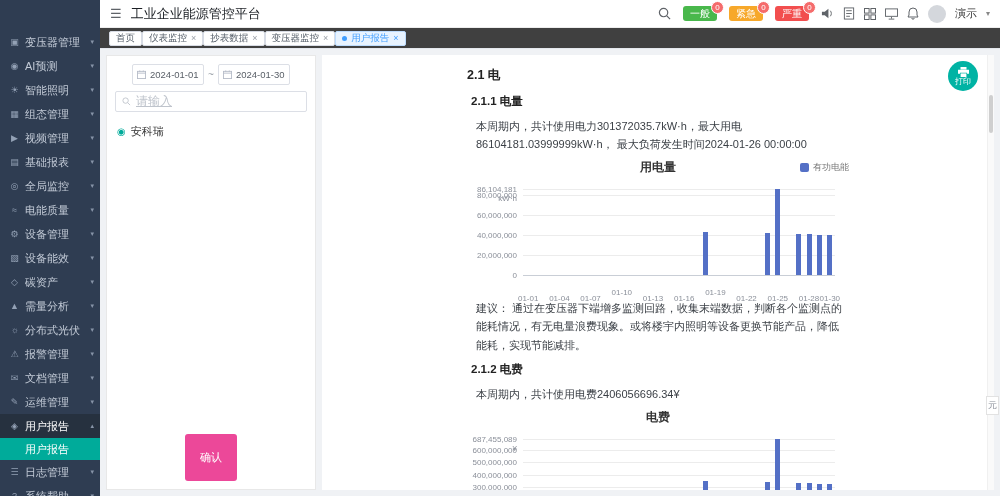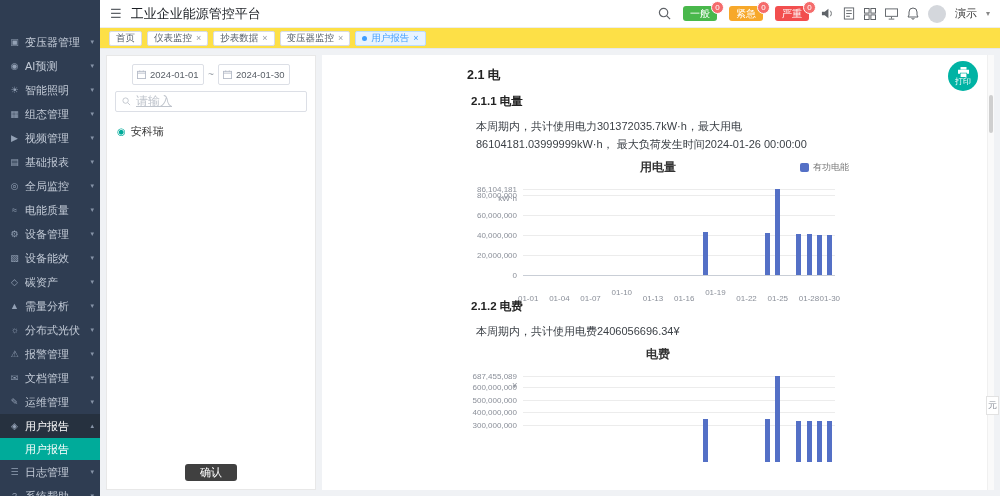--- a/index.html
+++ b/index.html
@@ -24,39 +24,39 @@
   .app-title { font-size:13px; font-weight:normal; color:#1b1f24; margin-left:9px; }
   .h-right { margin-left:auto; display:flex; align-items:center; gap:9px; }
   .h-ic { display:inline-flex; align-items:center; cursor:pointer; }
   .alarm-wrap { display:inline-flex; gap:12px; margin:0 3px; }
   .alarm-btn { position:relative; height:15px; padding:0 7px; border-radius:3px; color:#fff; font-size:10px; display:inline-flex; align-items:center; cursor:pointer; }
   .alarm-count { position:absolute; top:-5px; right:-7px; background:#f56c6c; color:#fff; border:1px solid #fff; border-radius:8px; min-width:13px; height:13px; line-height:11px; font-size:8px; text-align:center; padding:0 2px; }
   .avatar { width:18px; height:18px; border-radius:50%; background:#d4d7dc; display:inline-block; cursor:pointer; }
   .uname { font-size:11px; color:#333; cursor:pointer; }
   .caret { font-size:8px; color:#888; }
   
-  .tabbar { position:absolute; left:100px; top:28px; right:0; height:21px; background:#fde047; border-bottom:1px solid #e4e7ed; display:flex; align-items:center; gap:5px; padding:0 9px; }
+  .tabbar { position:absolute; left:100px; top:28px; right:0; height:21px; background:#404040; border-bottom:1px solid #e4e7ed; display:flex; align-items:center; padding:0 9px; }
   .tab { height:15px; border:1px solid #d8dce5; background:#fff; color:#57606b; font-size:9.5px; display:inline-flex; align-items:center; gap:4px; padding:0 6px; border-radius:2px; cursor:pointer; }
   .tab.active { background:#e8f3ff; border-color:#bcdcff; color:#409eff; }
   .tab-dot { width:5px; height:5px; border-radius:50%; background:#409eff; }
   .tab-close { font-size:9px; color:#9aa0a8; cursor:pointer; }
   .tab.active .tab-close { color:#409eff; }
   
   .content { position:absolute; top:49px; left:100px; right:0; bottom:0; background:#f0f2f5; padding:6px; display:flex; }
   
   .filter-panel { width:210px; background:#fff; border:1px solid #e8e8e8; position:relative; flex:none; }
   .date-row { display:flex; align-items:center; gap:4px; padding:8px 25px 6px; }
   .date-input { flex:1; height:21px; border:1px solid #dcdfe6; border-radius:2px; display:flex; align-items:center; gap:4px; padding:0 4px; font-size:9.5px; color:#5a6068; cursor:pointer; background:#fff; }
   .tilde { color:#9aa0a8; font-size:10px; }
   .search-row { padding:0 8px 6px; }
   .search-input { height:21px; border:1px solid #dcdfe6; border-radius:2px; display:flex; align-items:center; gap:5px; padding:0 6px; cursor:text; background:#fff; }
   .search-ph { font-size:12px; color:#bfc4cc;text-decoration:underline; }
   .tree-node { display:flex; align-items:center; gap:5px; padding:6px 10px; font-size:11px; color:#333; cursor:pointer; }
   .tn-ic { color:#00ab9a; font-size:10px; }
-  .confirm-btn { position:absolute; bottom:8px; left:50%; transform:translateX(-50%); background:#404040; color:#fff; border:none; border-radius:3px; font-size:11px; padding:1px 15px; cursor:pointer; font-family:inherit; }
+  .confirm-btn { position:absolute; bottom:8px; left:50%; transform:translateX(-50%); background:#ec4899; color:#fff; border:none; border-radius:3px; font-size:11px; padding:16px 15px; cursor:pointer; font-family:inherit; }
   
   .main-panel { flex:1; background:#fff; margin-left:6px; position:relative; overflow:hidden; }
   .report { margin-left:145px; width:382px; padding-top:8px; color:#3a3f45; }
   .rep-h1 { font-size:12.5px; font-weight:bold; color:#222; margin:4px 0 10px; }
   .rep-h2 { font-size:11.5px; font-weight:bold; color:#222; margin:8px 0 8px; padding-left:4px; }
   .rep-p { font-size:11px; line-height:1.65; margin:0 0 6px; padding-left:9px; }
   
   .chart-block { margin:2px 0 8px; }
   .chart-head { position:relative; height:18px; margin-top:4px; }
   .chart-title { text-align:center; font-weight:bold; font-size:12px; color:#333; }
@@ -352,20 +352,21 @@
             <div class="x-label" style="left: 134.8px; top: 95px;">01-10</div>
             <div class="x-label" style="left: 166px; top: 101px;">01-13</div>
             <div class="x-label" style="left: 197.2px; top: 101px;">01-16</div>
             <div class="x-label" style="left: 228.4px; top: 95px;">01-19</div>
             <div class="x-label" style="left: 259.6px; top: 101px;">01-22</div>
             <div class="x-label" style="left: 290.8px; top: 101px;">01-25</div>
             <div class="x-label" style="left: 322px; top: 101px;">01-28</div>
             <div class="x-label" style="left: 342.8px; top: 101px;">01-30</div>
           </div>
         </div>
+      <p class="rep-p">建议： 通过在变压器下端增多监测回路，收集末端数据，判断各个监测点的能耗情况，有无电量浪费现象。或将楼宇内照明等设备更换节能产品，降低能耗，实现节能减排。</p>
       <div class="rep-h2">2.1.2 电费</div>
       <p class="rep-p">本周期内，共计使用电费2406056696.34¥</p>
       <div class="chart-block" id="chart-1">
           <div class="chart-head">
             <div class="chart-title">电费</div>
           </div>
           <div class="chart-plot">
             <div class="gridline" style="left: 56px; top: 60.4703px; width: 312px;"></div>
             <div class="y-label" style="top: 56.4703px; width: 50px;">300,000,000</div>
             <div class="gridline" style="left: 56px; top: 47.9604px; width: 312px;"></div>

